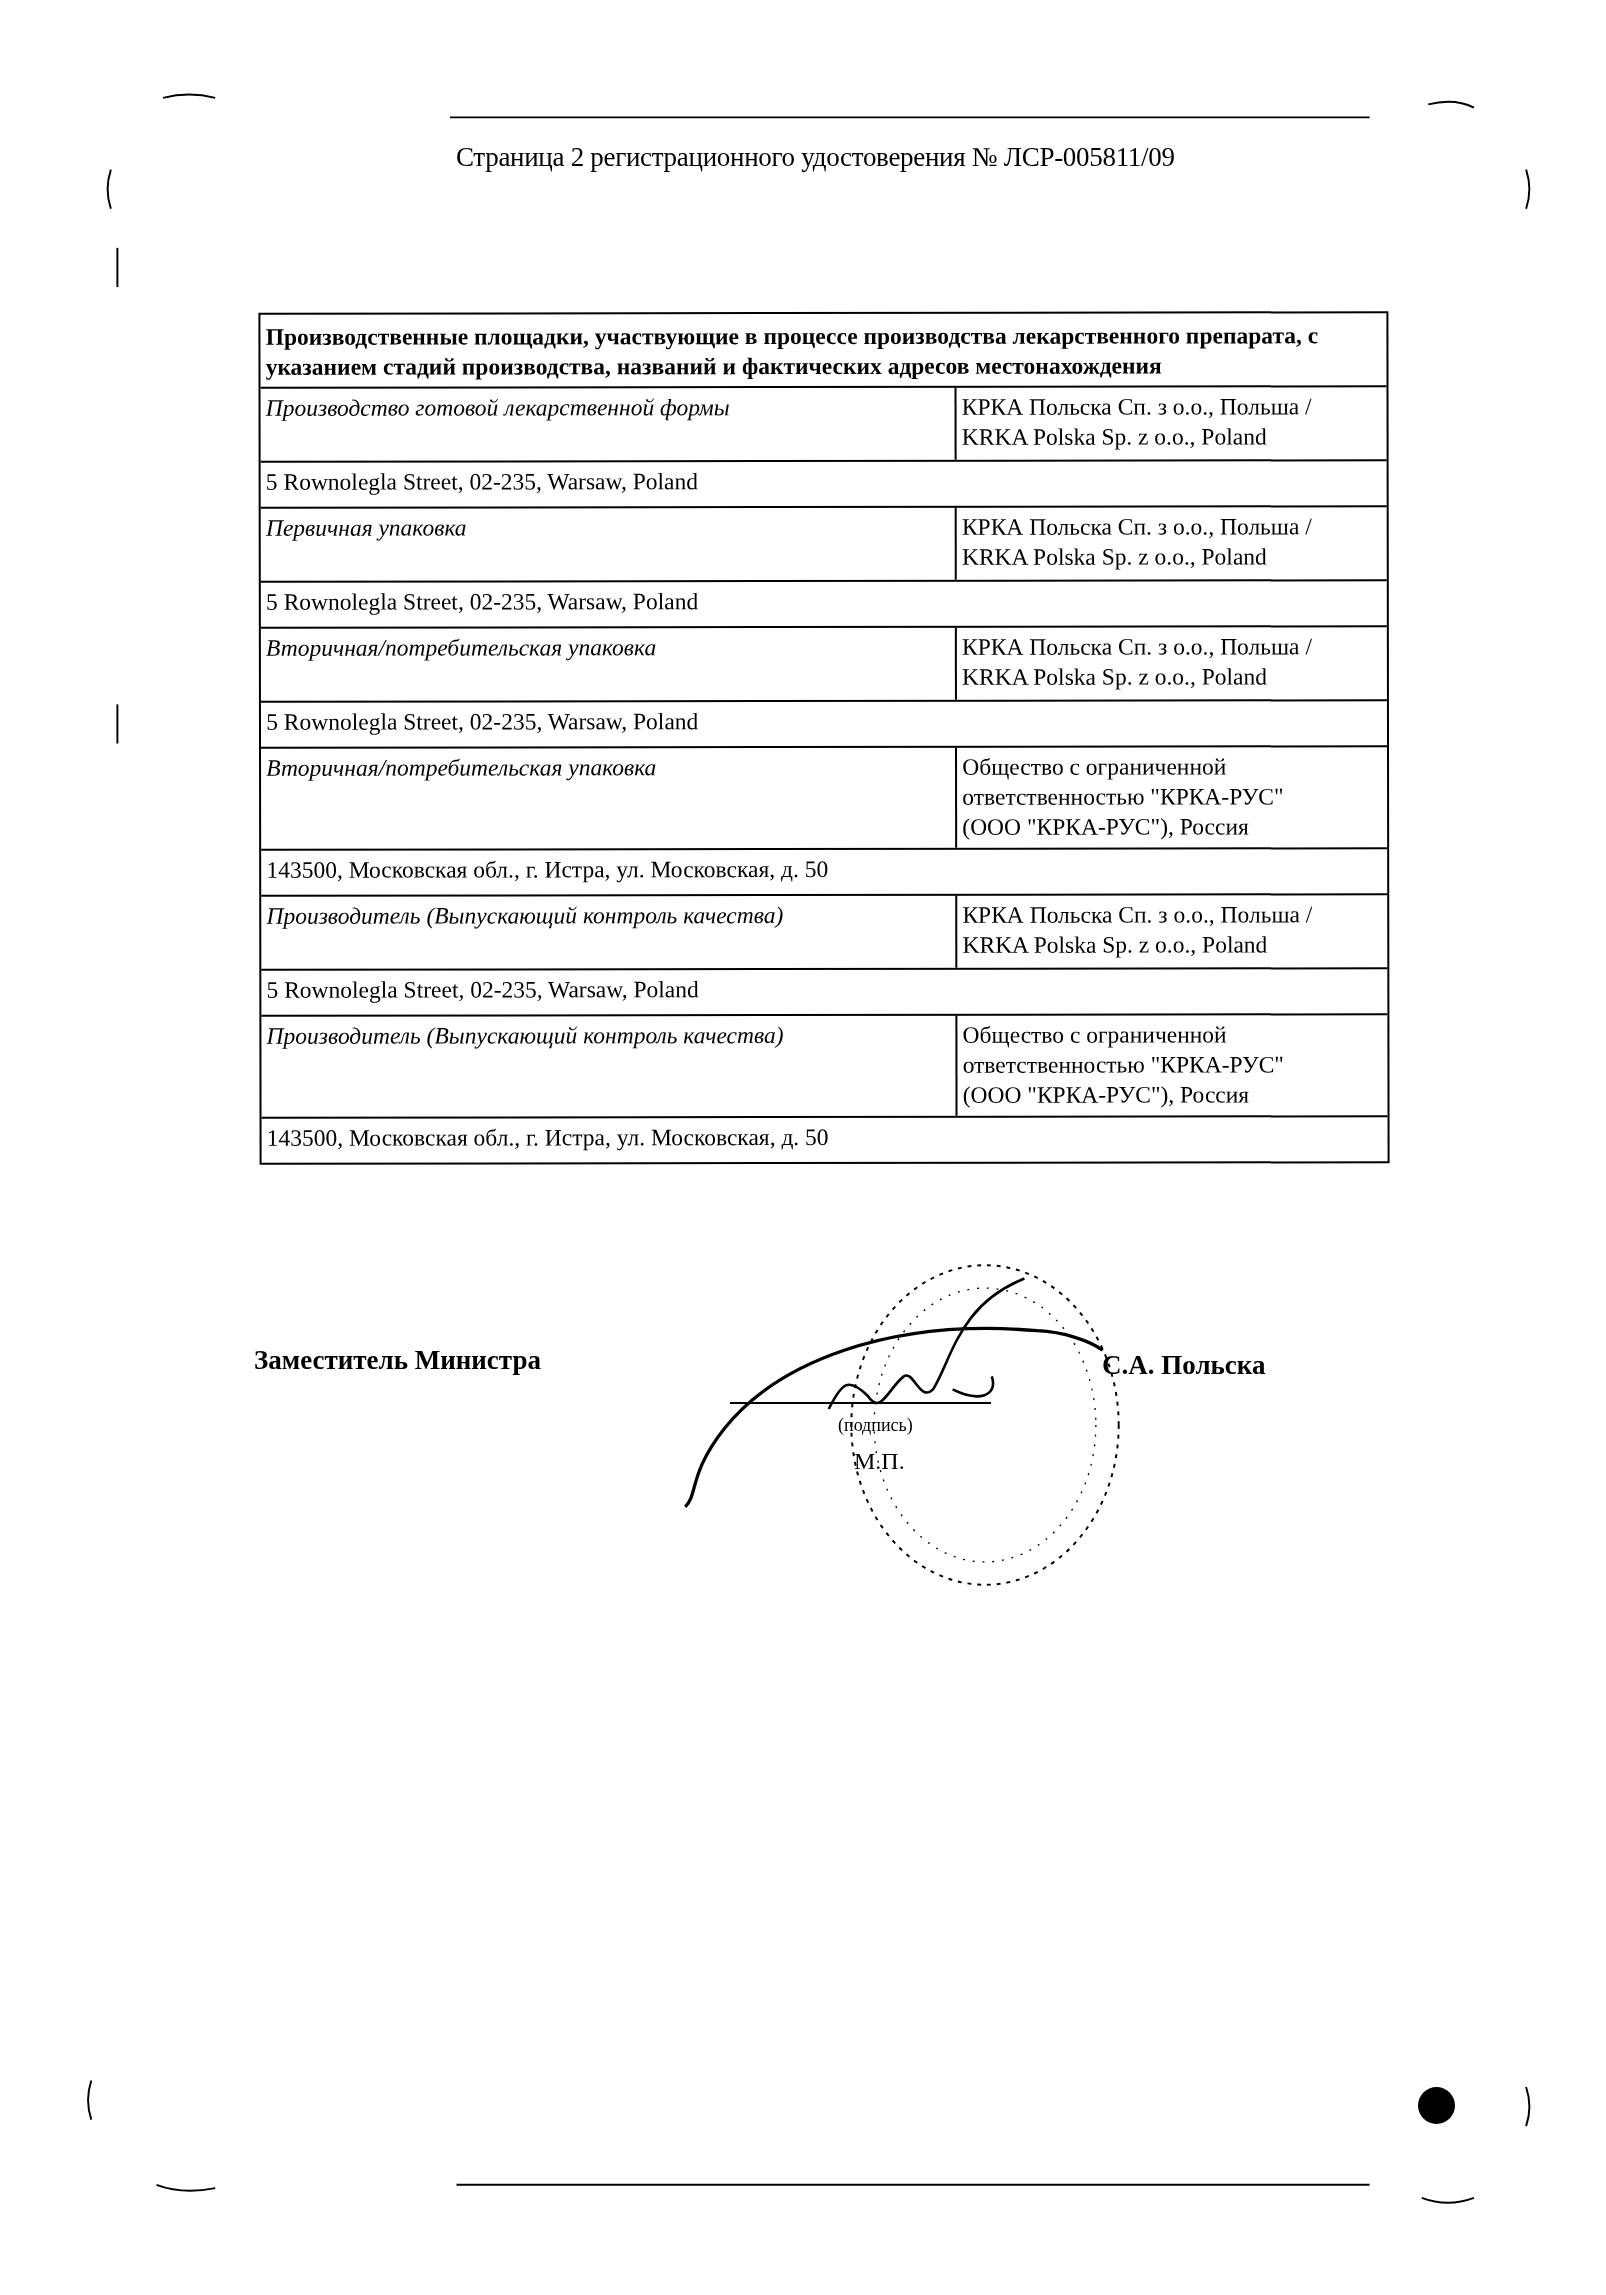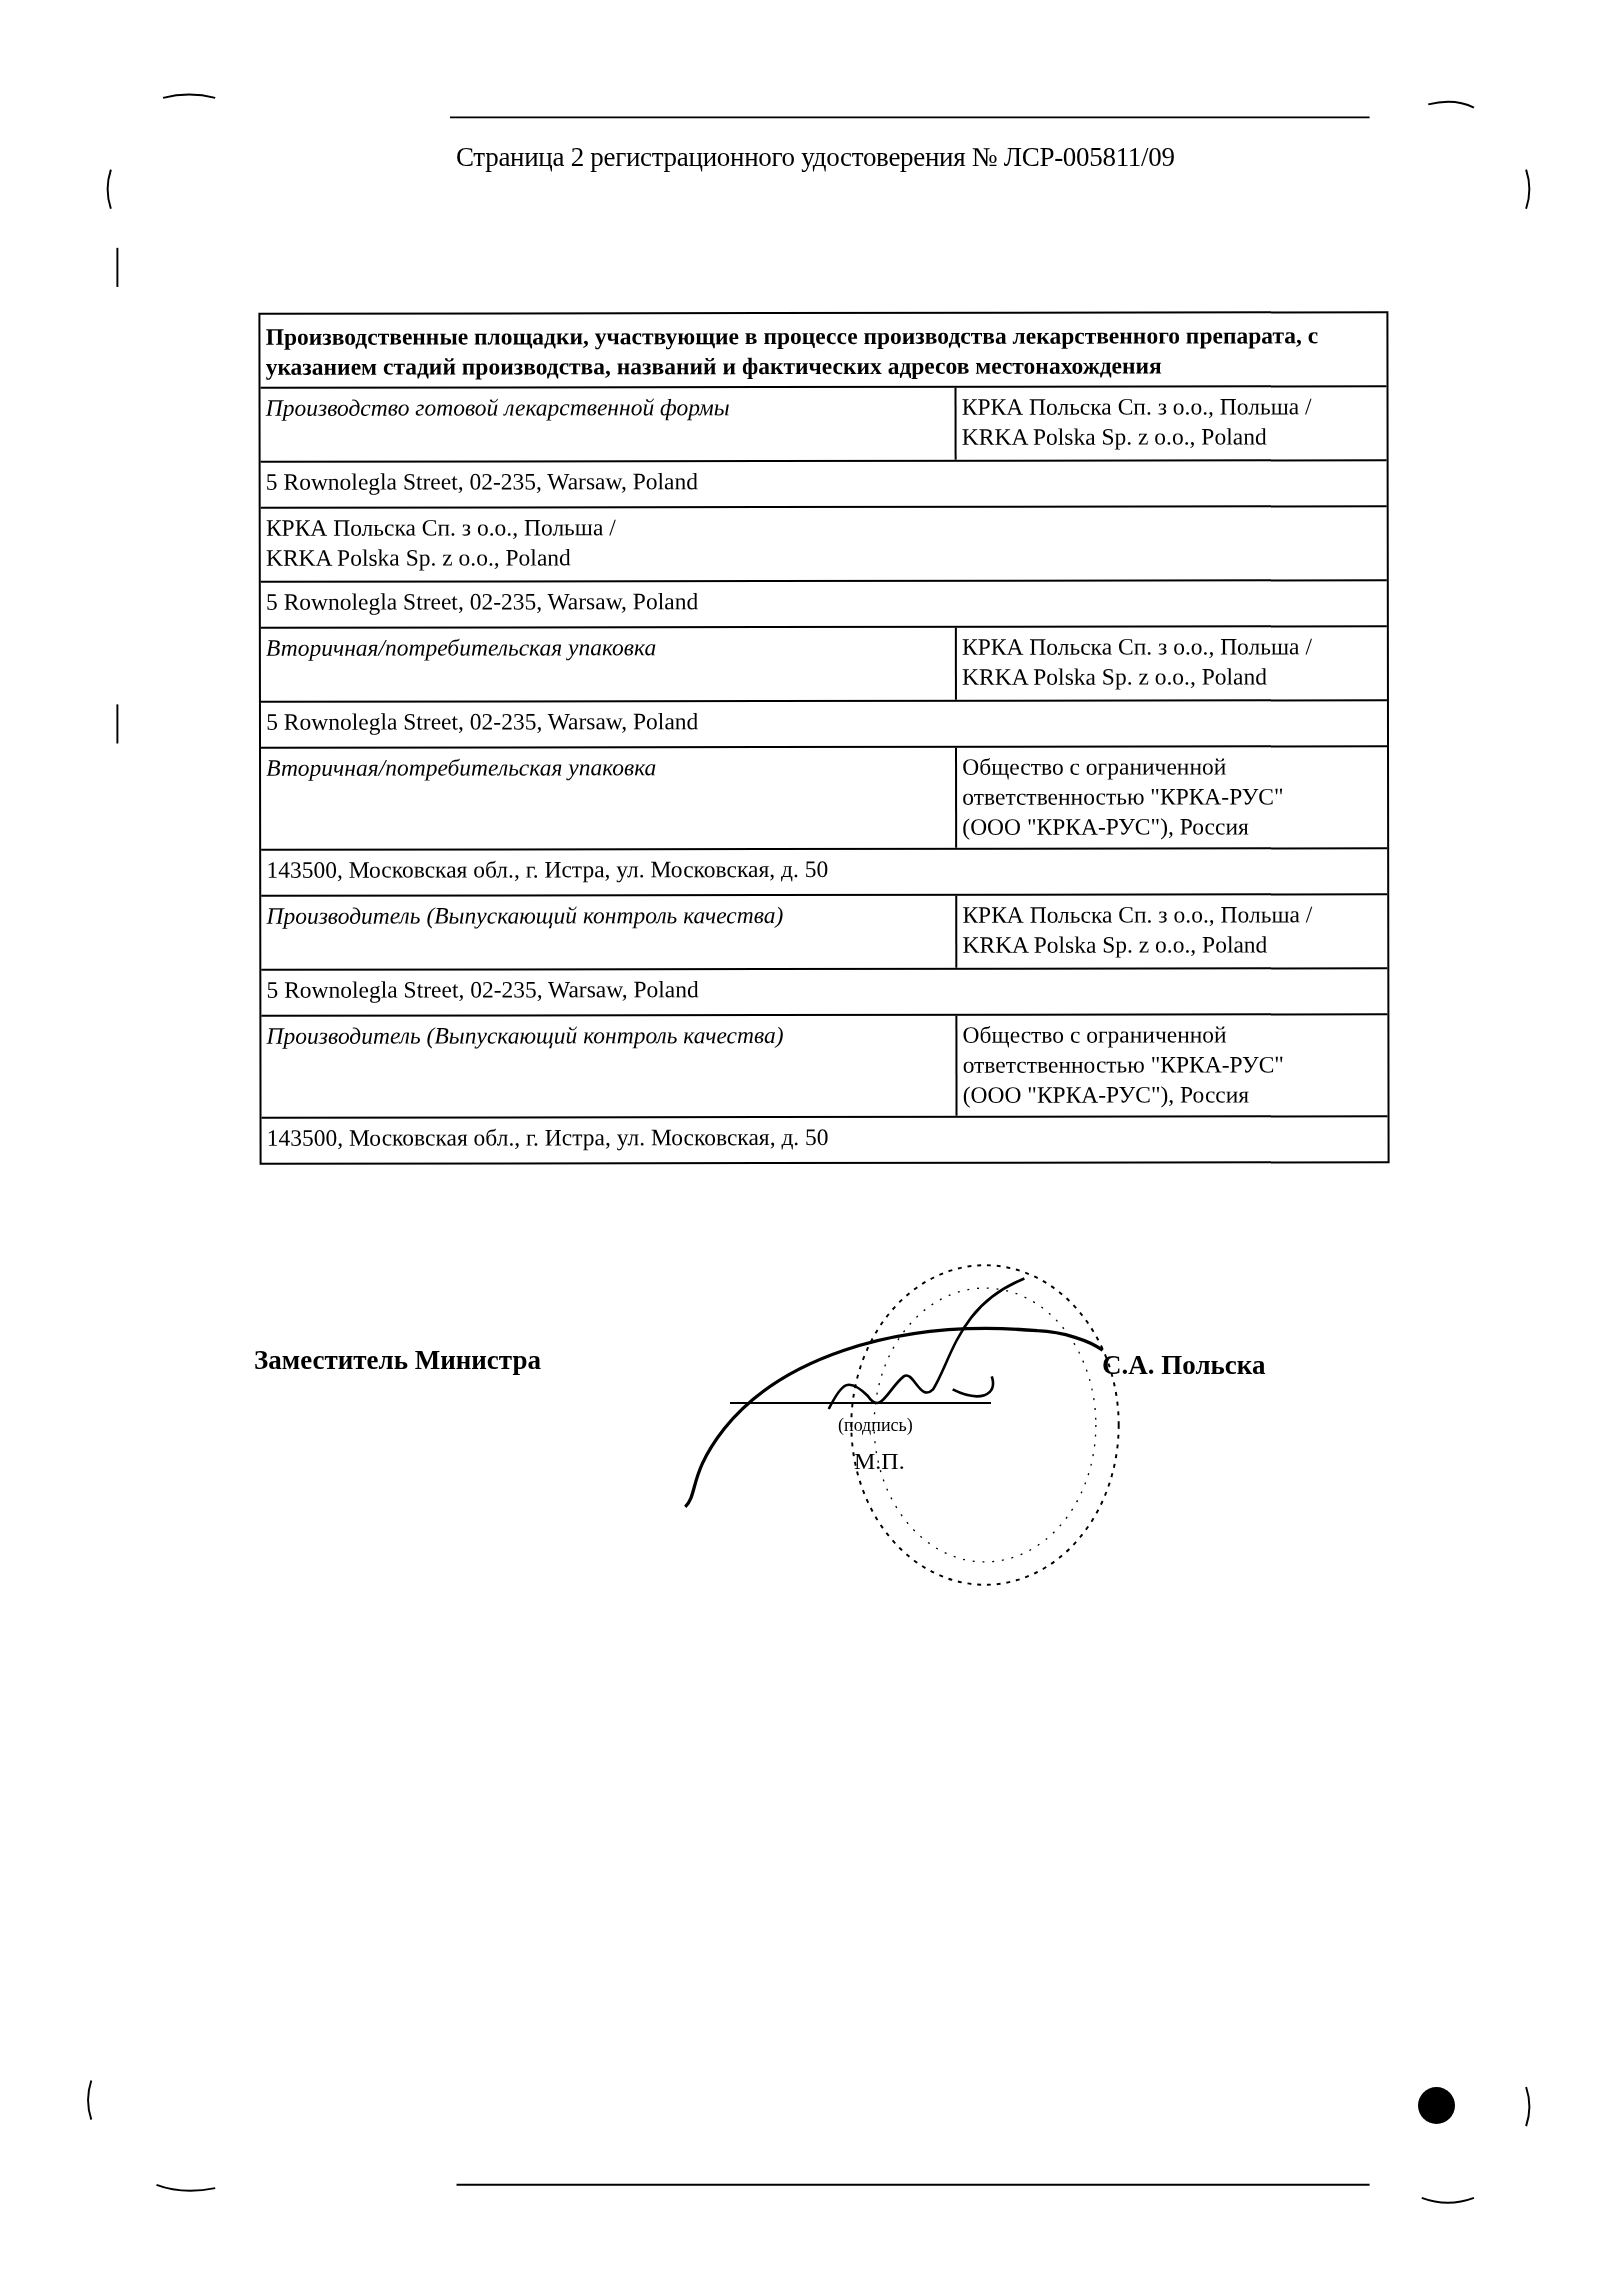--- a/index.html
+++ b/index.html
@@ -42,20 +42,21 @@
     <div class="cell company">
       <div>КРКА Польска Сп. з о.о., Польша /</div>
       <div>KRKA Polska Sp. z o.o., Poland</div>
     </div>
   </div>
   <div class="row addr-row">
     <div class="cell full">5 Rownolegla Street, 02-235, Warsaw, Poland</div>
   </div>
 
   <div class="row stage-row">
+    <div class="cell stage">Первичная упаковка</div>
     <div class="cell company">
       <div>КРКА Польска Сп. з о.о., Польша /</div>
       <div>KRKA Polska Sp. z o.o., Poland</div>
     </div>
   </div>
   <div class="row addr-row">
     <div class="cell full">5 Rownolegla Street, 02-235, Warsaw, Poland</div>
   </div>
 
   <div class="row stage-row">

